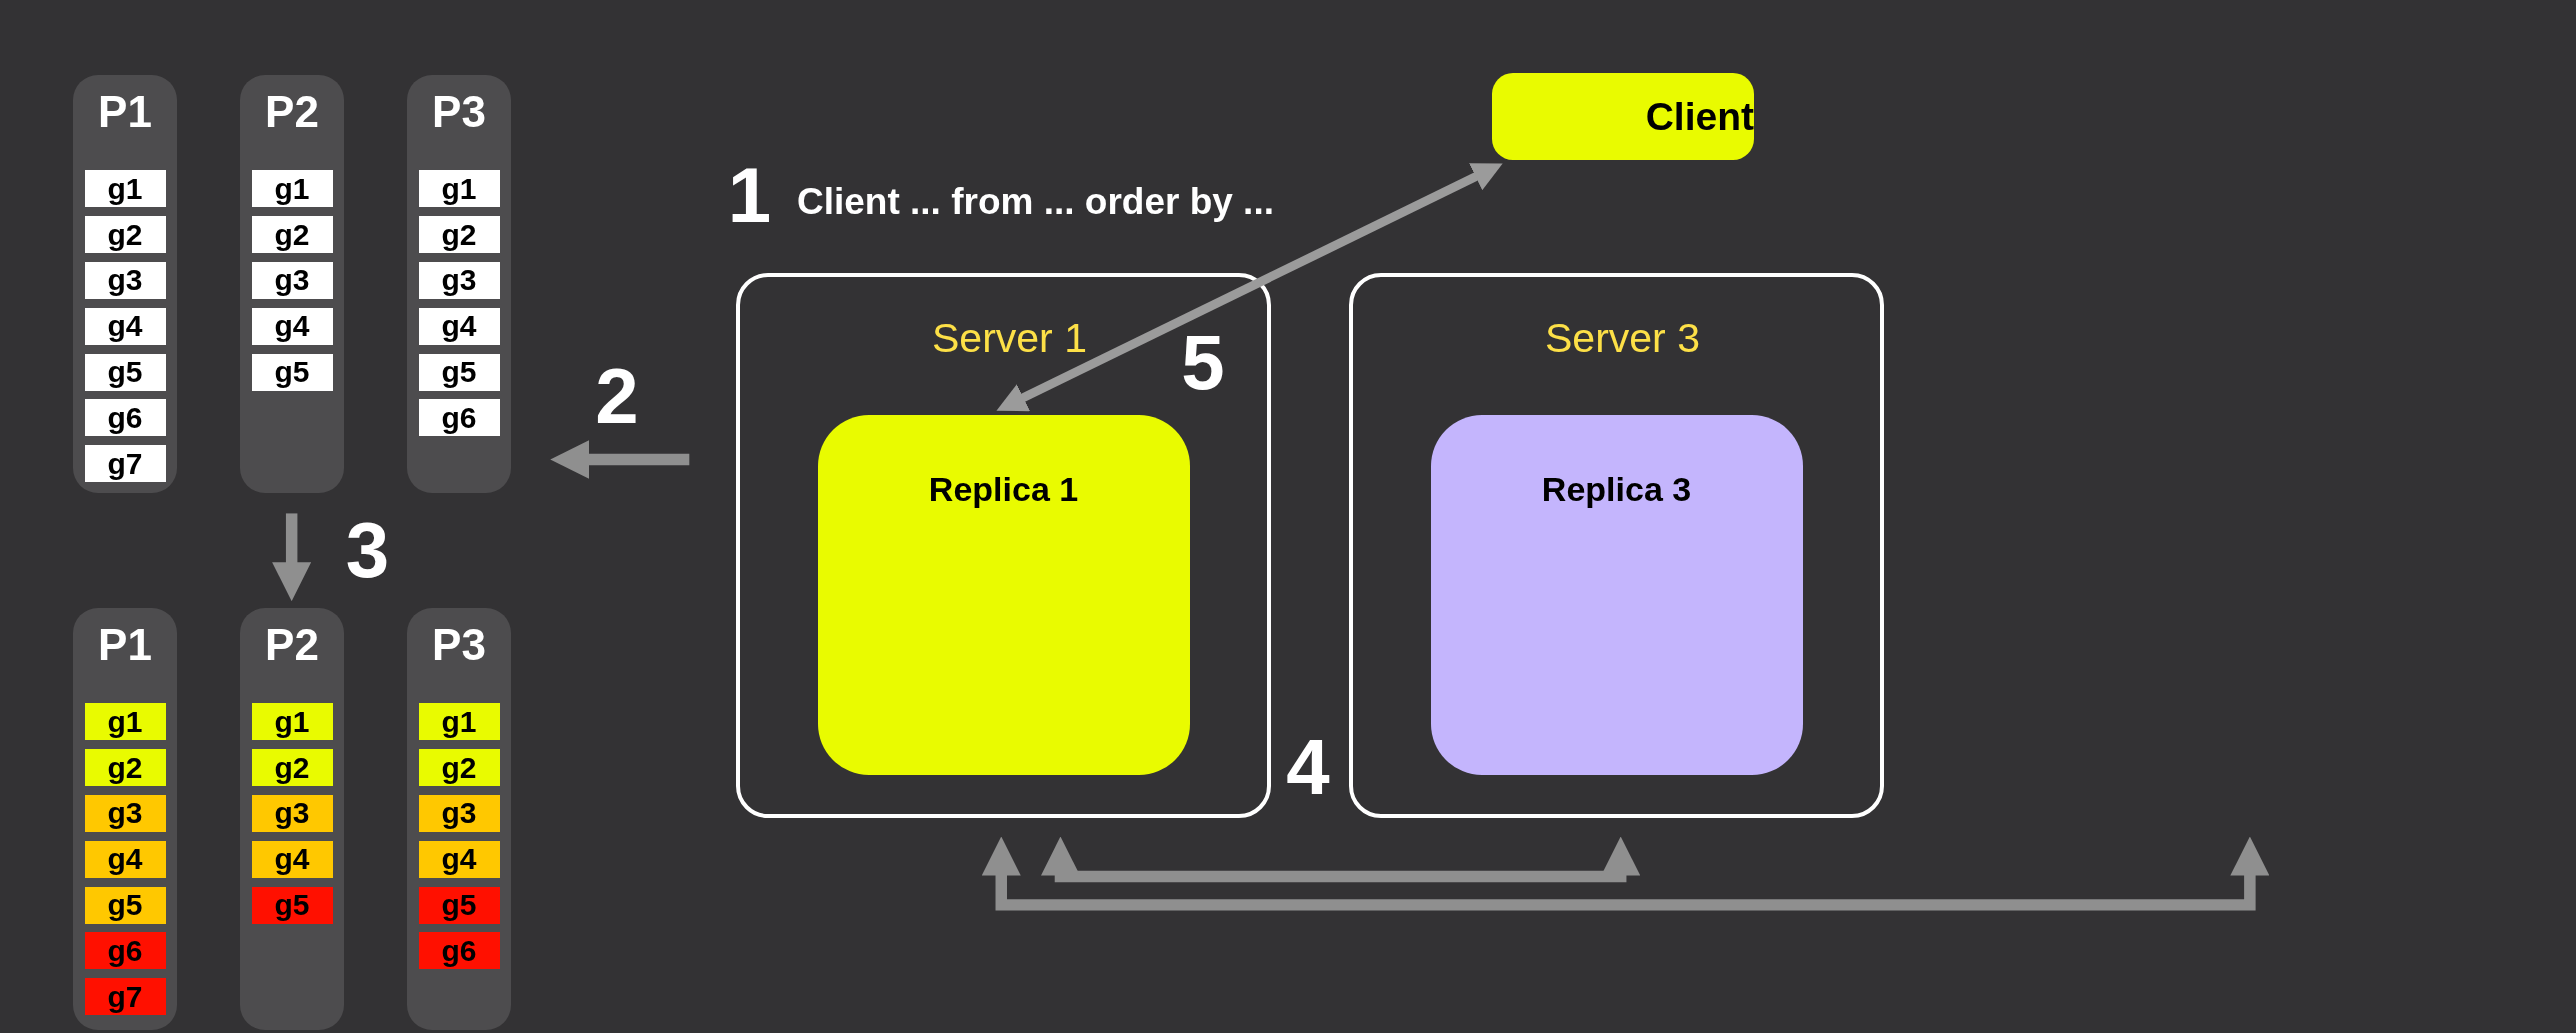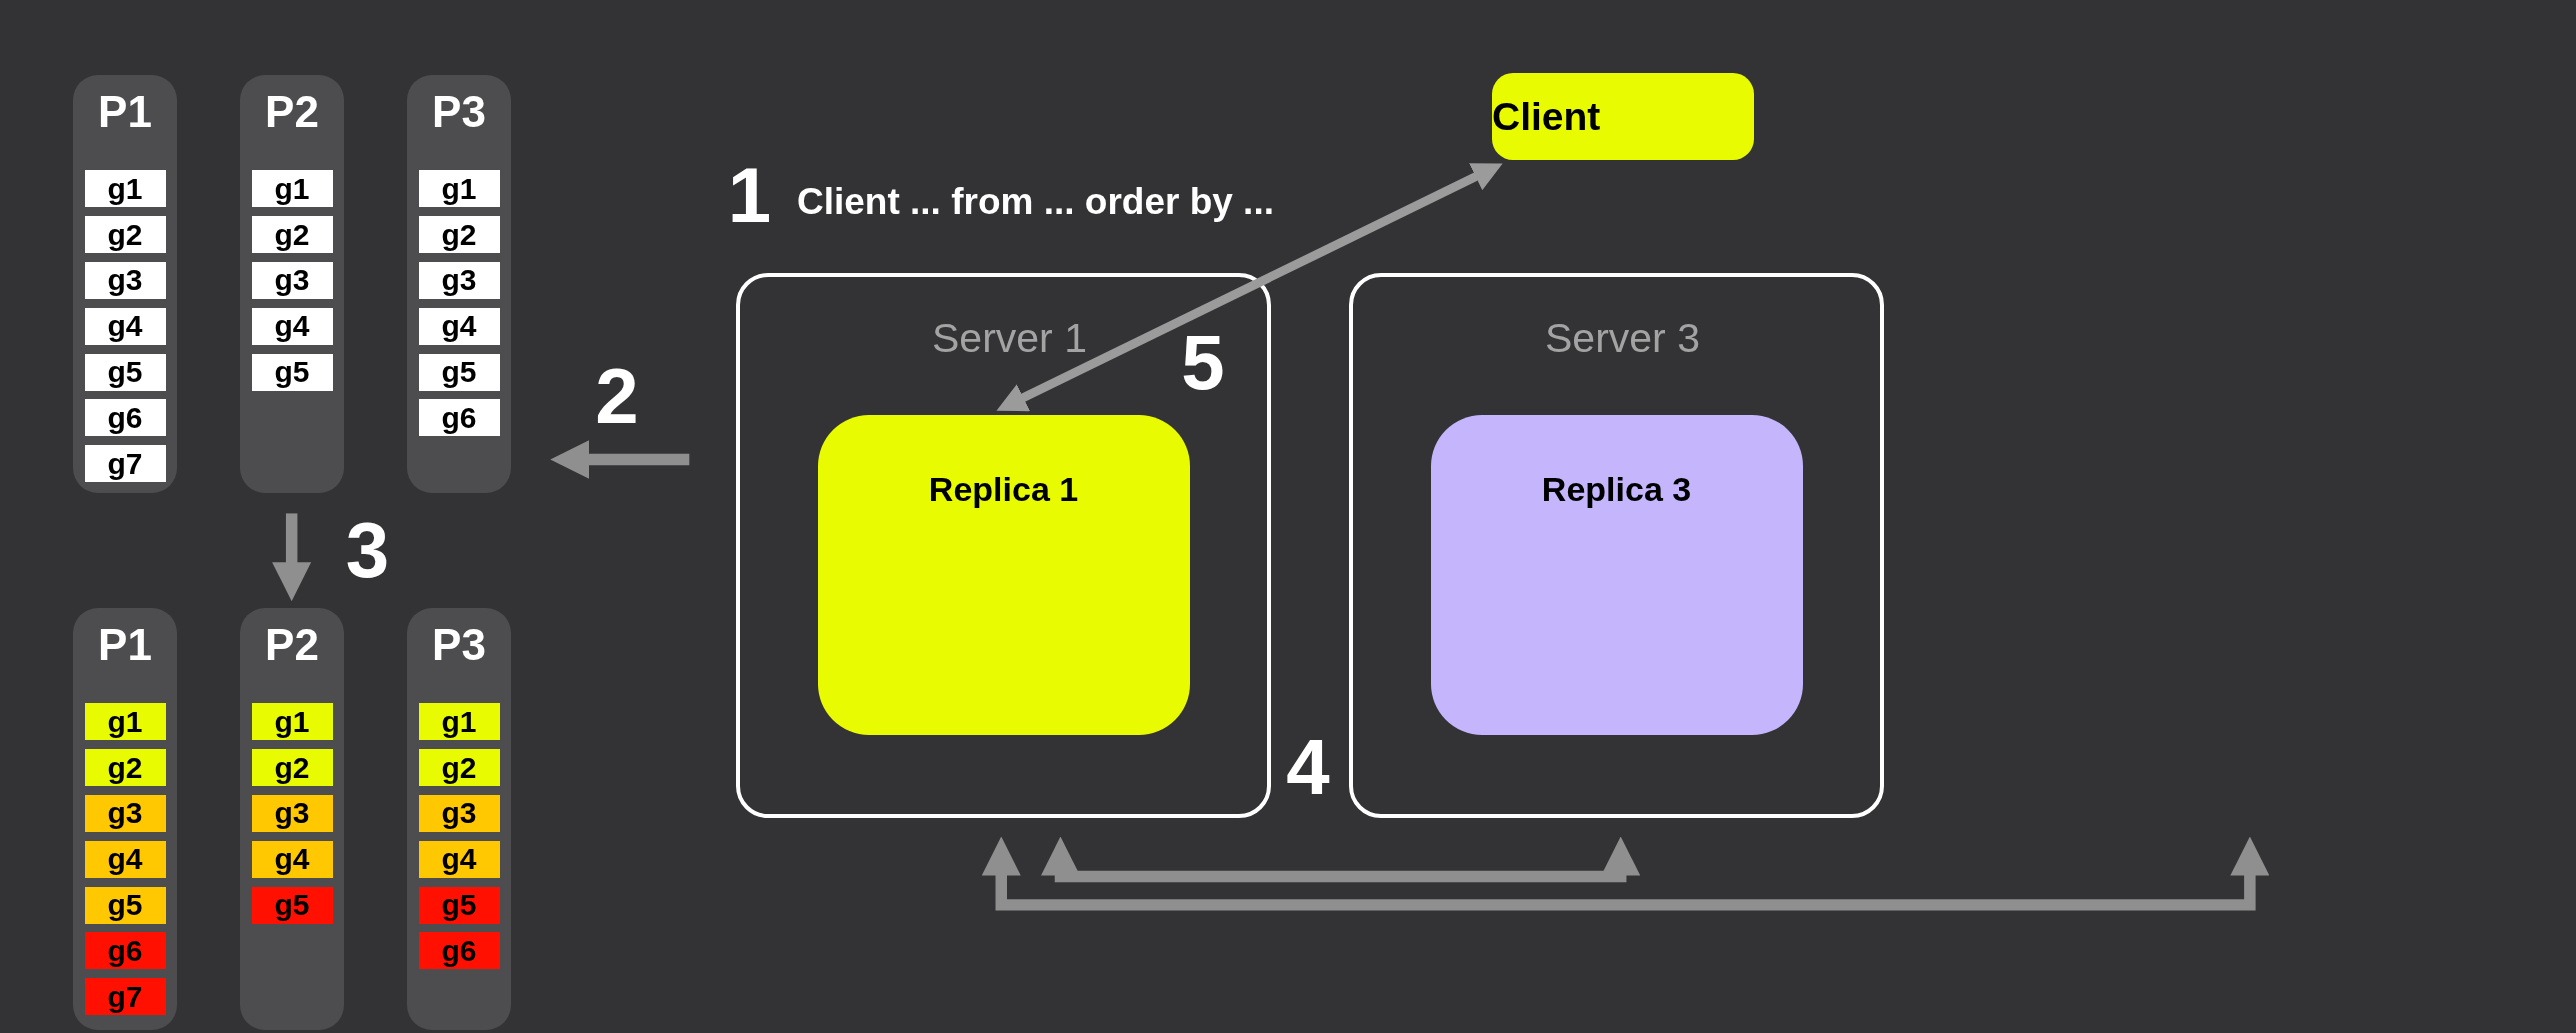--- a/index.html
+++ b/index.html
@@ -27,37 +27,37 @@
     font-size:30px; font-weight:bold;
     display:flex; align-items:center; justify-content:center;
   }
   
   .servers{position:absolute; left:736px; top:273px; display:flex; gap:78px;}
   .server{
     position:relative; width:535px; height:545px; box-sizing:border-box;
     border:4.4px solid #ffffff; border-radius:32px;
   }
   .server-label{
-    margin-top:41px; text-align:center; color:#a3a3a3;
+    margin-top:41px; text-align:center; color:#fde047;
     font-size:41px; line-height:41px; font-weight:normal;padding-left:12px;
   }
   .replica{
     position:absolute; top:138px; left:50%; transform:translateX(-50%);
-    width:372px; height:320px; border-radius:51px;
+    width:372px; height:360px; border-radius:51px;
   }
   .replica-label{
     margin-top:57px; text-align:center; color:#000000;
     font-size:34px; line-height:35px; font-weight:bold;
   }
   
   .client{
     position:absolute; left:1492px; top:73px; width:262px; height:87px;
     background:#e9fb00; border-radius:21px; color:#000000;
     font-size:39px; font-weight:bold;
-    display:flex; align-items:center; justify-content:flex-start;
+    display:flex; align-items:center; justify-content:flex-end;
   }
   
   .stepnum{
     position:absolute; color:#ffffff; font-size:78px; line-height:78px;
     font-weight:bold; text-align:center;
   }
   .step1{left:723px; top:156px; width:53px;}
   .step2{left:573px; top:357px; width:88px;}
   .step3{left:341px; top:511px; width:53px;}
   .step4{left:1277px; top:728px; width:62px;}

